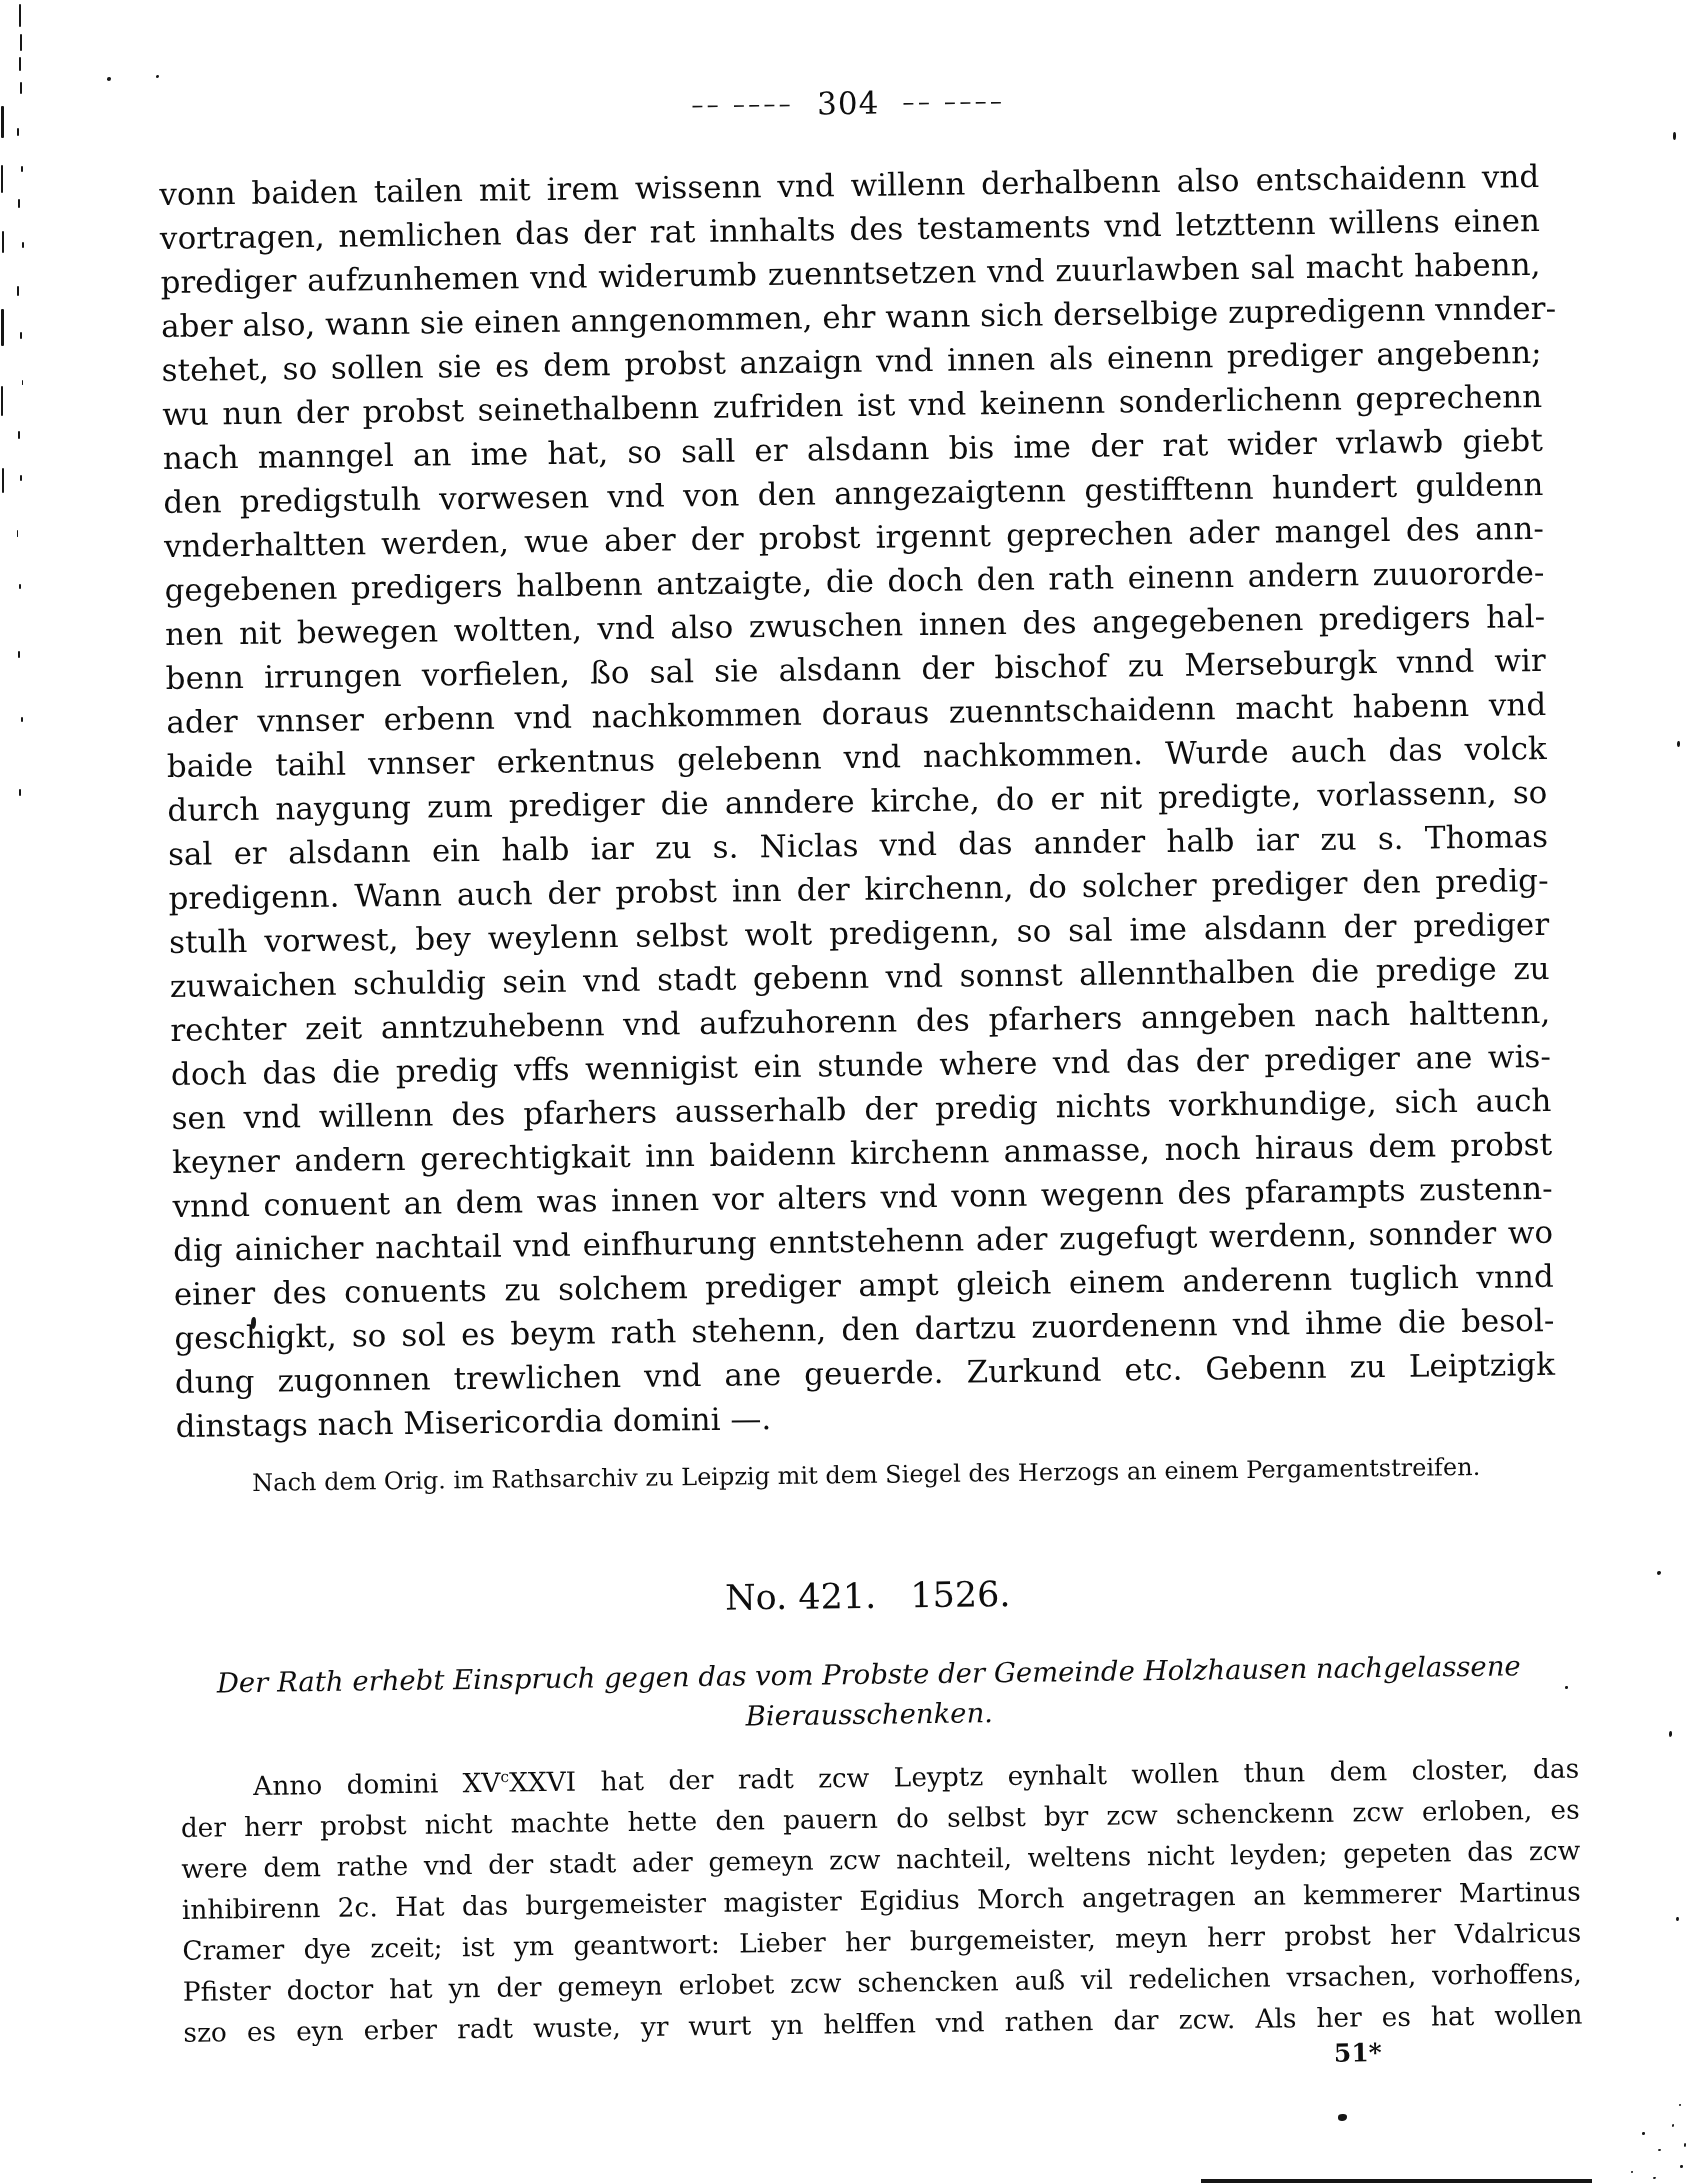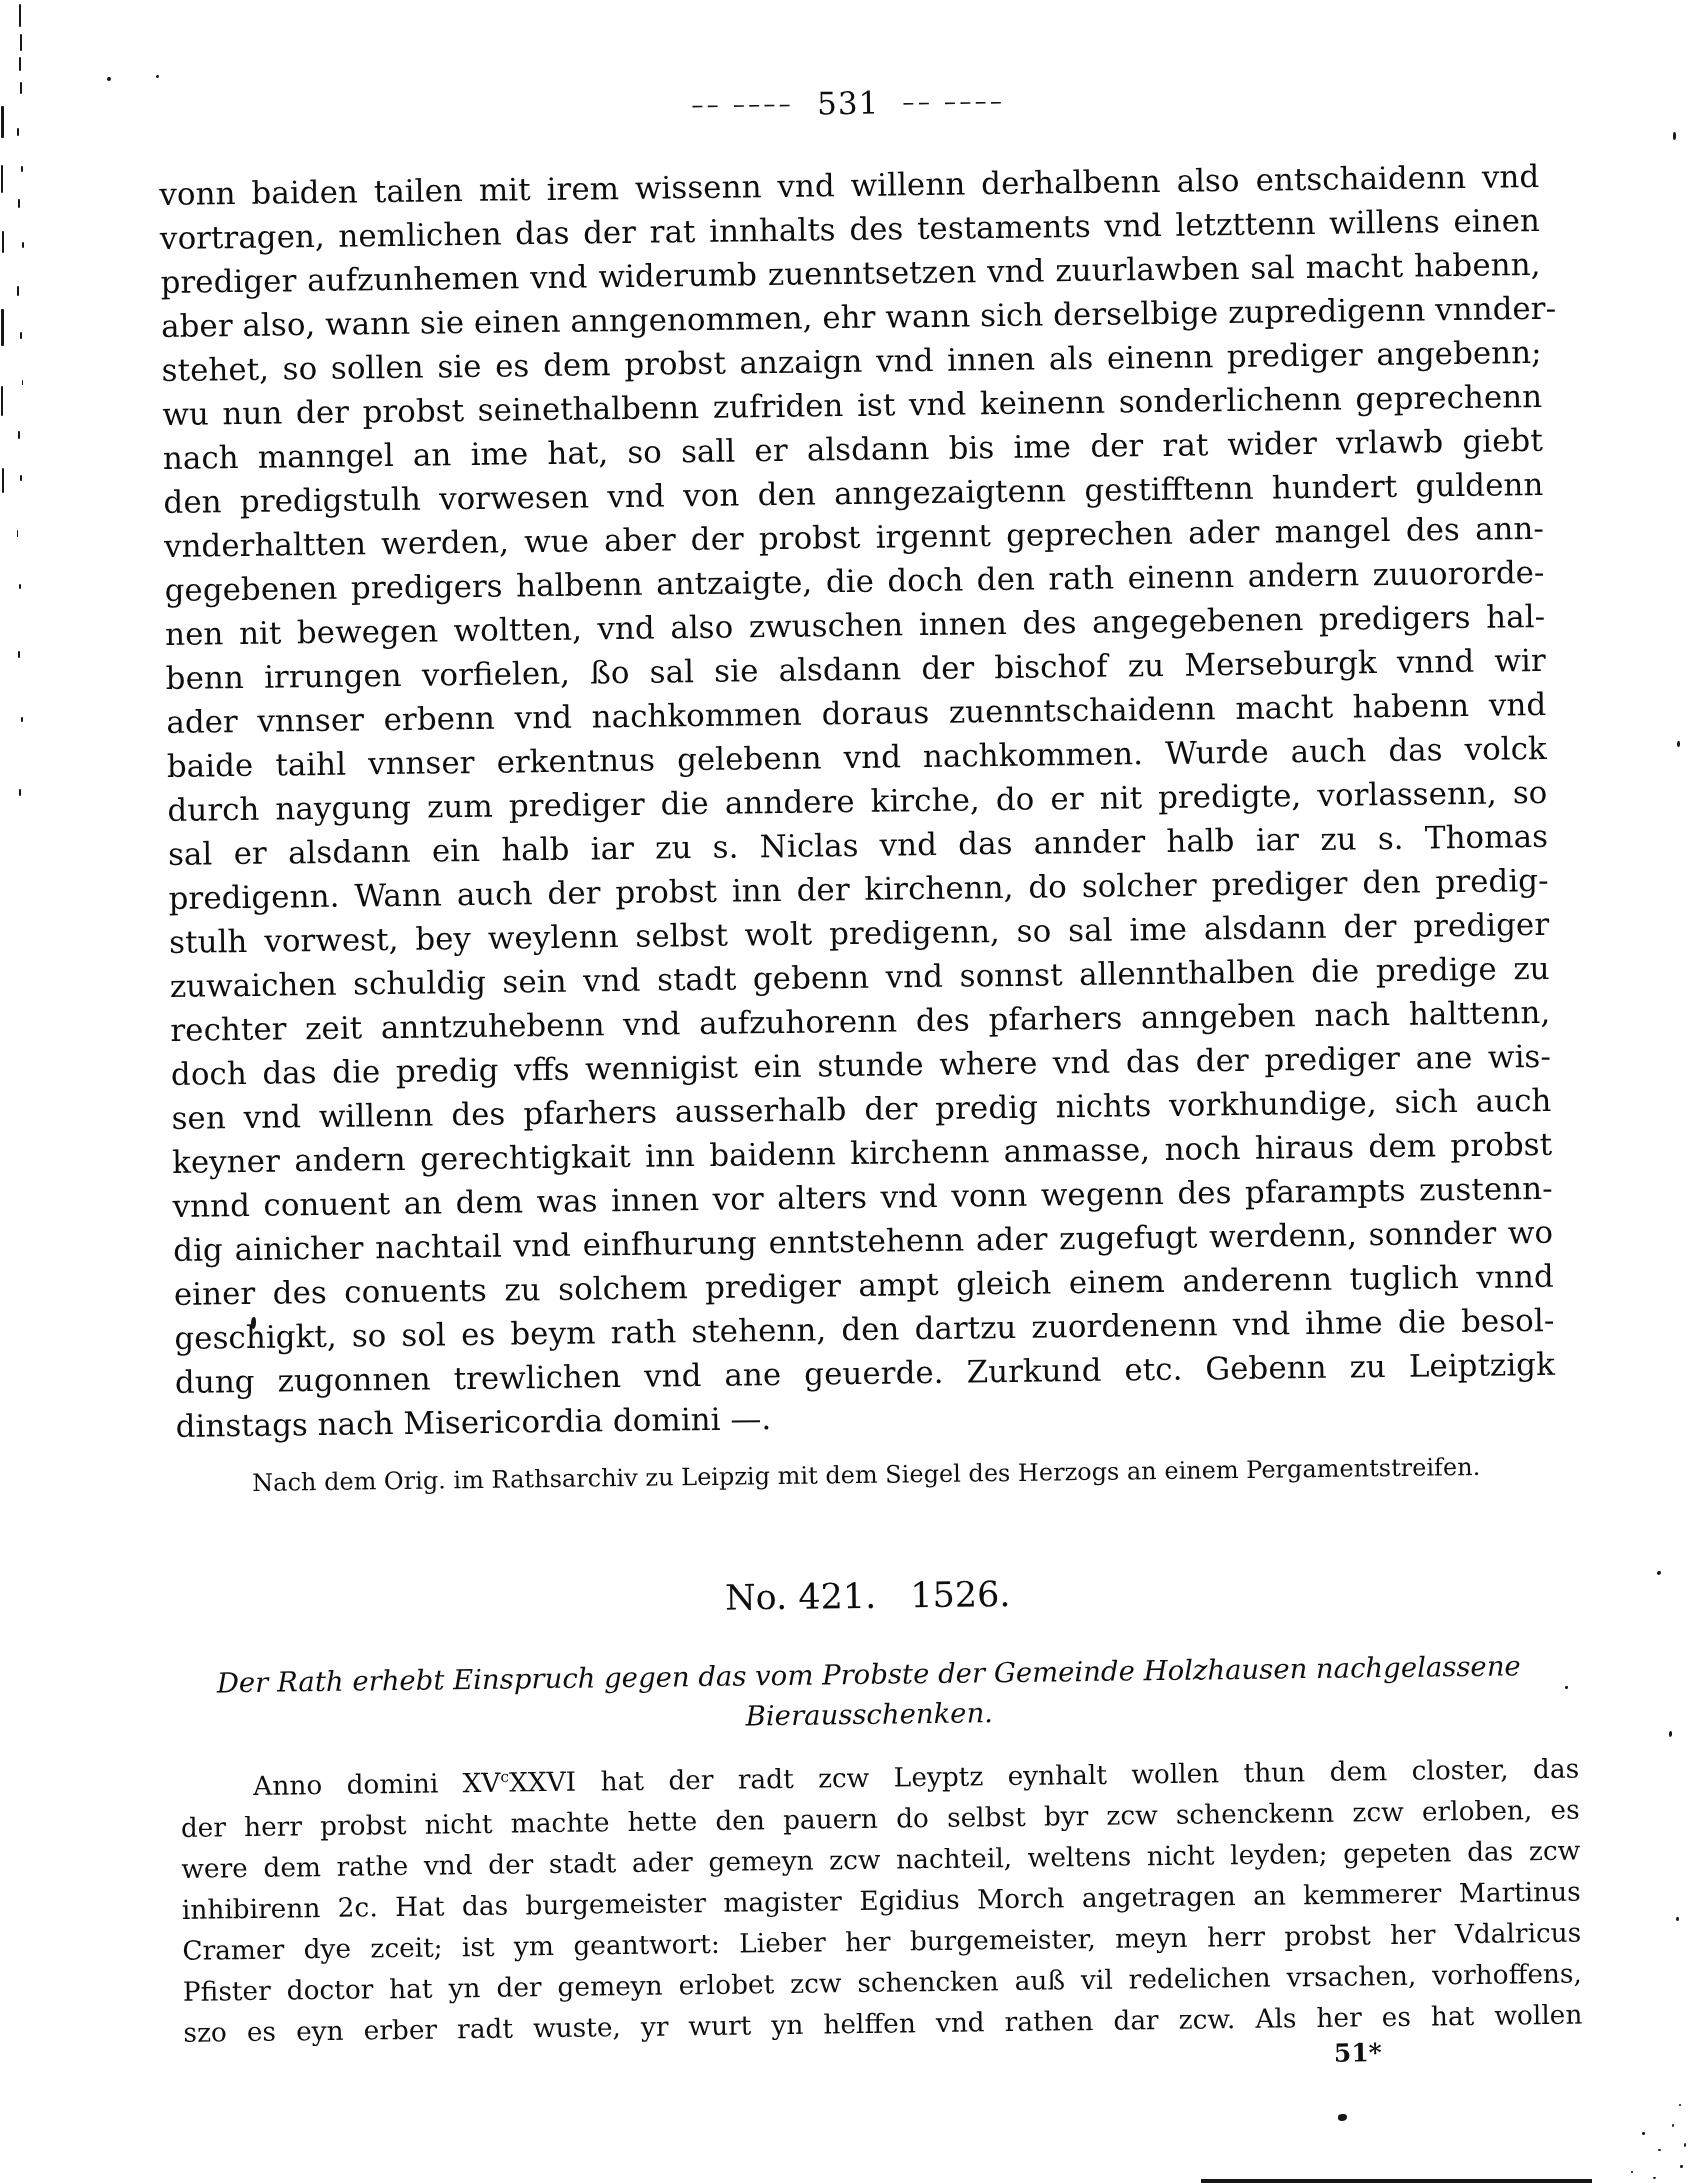--- a/index.html
+++ b/index.html
@@ -68,21 +68,21 @@
   .noise .bar { border-radius:0; }
 </style>
 </head>
 <body>
 
 <div class="page">
 
   <div class="rotate-wrap">
 
     <header class="page-head">
-      <span class="dash">–– ––––</span><span class="pnum">531</span><span class="dash">–– ––––</span>
+      <span class="dash">–– ––––</span><span class="pnum">304</span><span class="dash">–– ––––</span>
     </header>
 
     <section class="para para1">
         <div class="line">vonn baiden tailen mit irem wissenn vnd willenn derhalbenn also entschaidenn vnd</div>
         <div class="line">vortragen, nemlichen das der rat innhalts des testaments vnd letzttenn willens einen</div>
         <div class="line">prediger aufzunhemen vnd widerumb zuenntsetzen vnd zuurlawben sal macht habenn,</div>
         <div class="line">aber also, wann sie einen anngenommen, ehr wann sich derselbige zupredigenn vnnder-</div>
         <div class="line">stehet, so sollen sie es dem probst anzaign vnd innen als einenn prediger angebenn;</div>
         <div class="line">wu nun der probst seinethalbenn zufriden ist vnd keinenn sonderlichenn geprechenn</div>
         <div class="line">nach manngel an ime hat, so sall er alsdann bis ime der rat wider vrlawb giebt</div>

